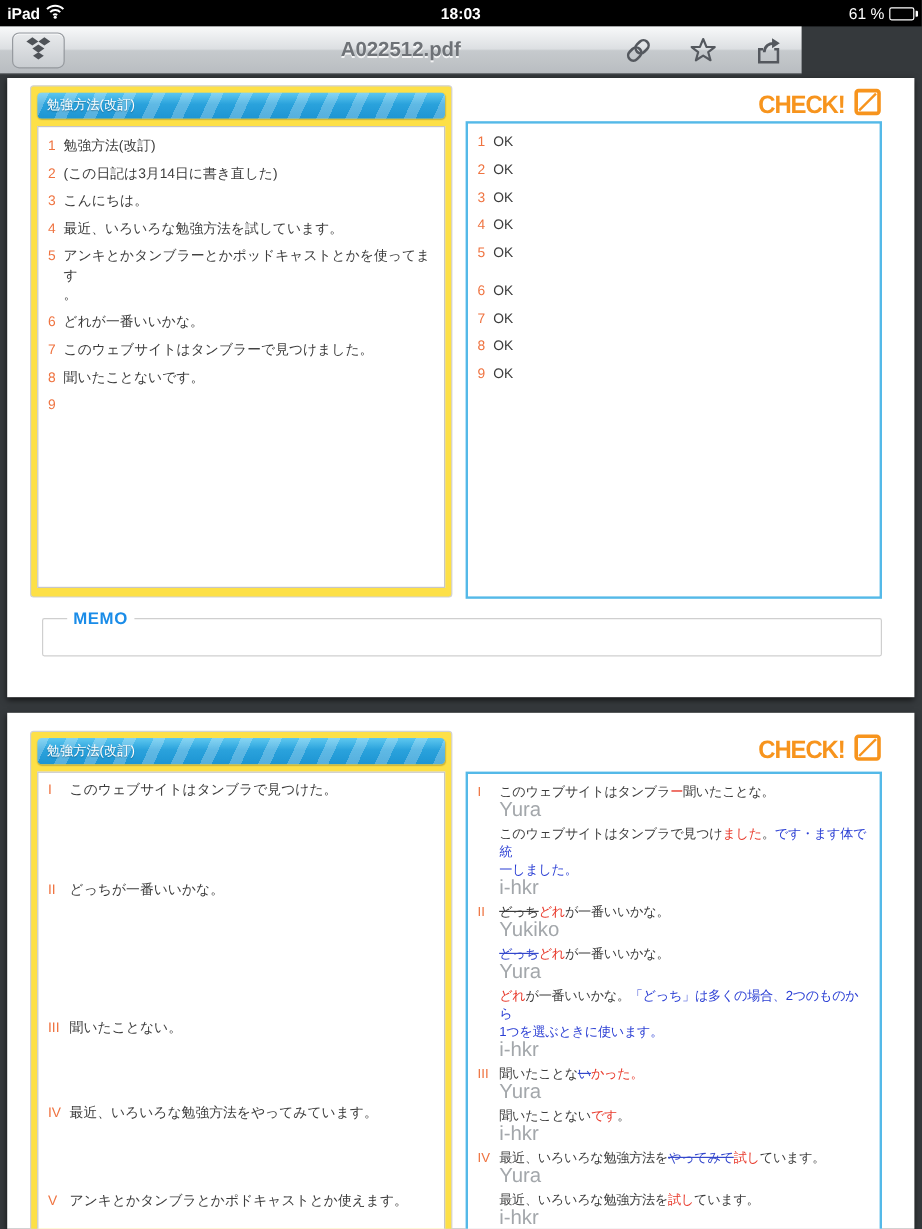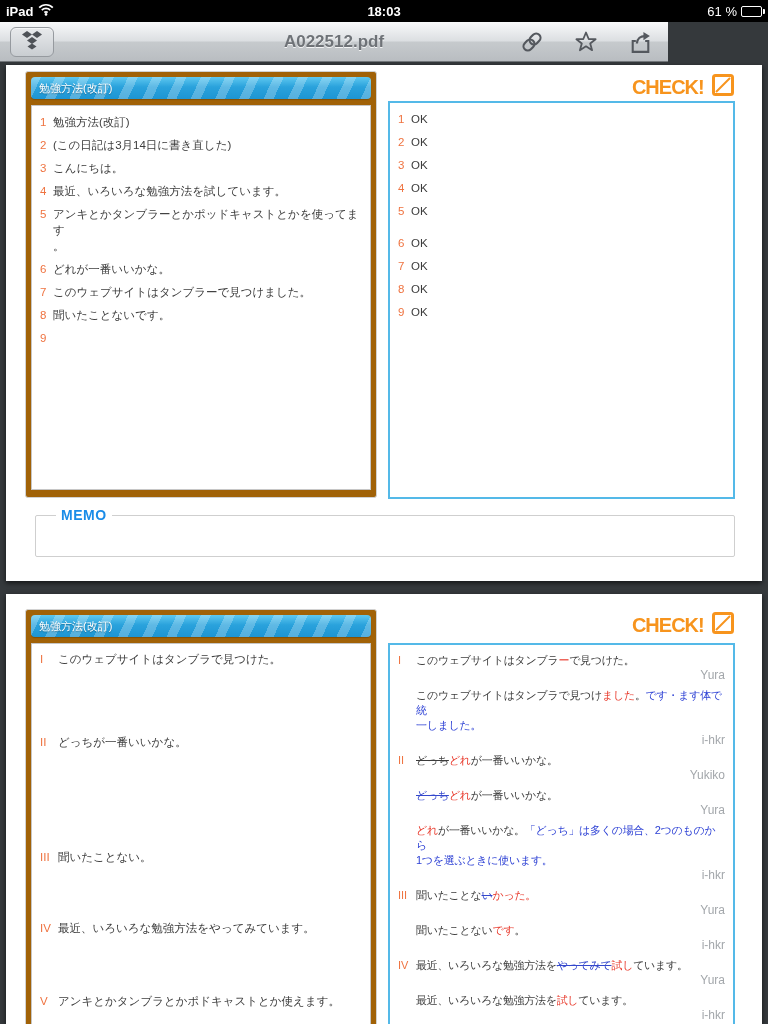--- a/index.html
+++ b/index.html
@@ -38,51 +38,51 @@
   .page2 { top:532px; height:430px; overflow:hidden; }
 
   
   .banner { position:absolute; height:22px; border-radius:4px; overflow:hidden;
     background:
       repeating-linear-gradient(115deg, rgba(255,255,255,.25) 0 9px, rgba(255,255,255,0) 9px 22px),
       linear-gradient(180deg,#5ec8f0 0%,#2aa2dc 45%,#1d95d3 100%);
     color:#fff; font-size:11px; line-height:22px; padding-left:8px;
     text-shadow:0 1px 1px rgba(0,0,0,.3); box-shadow:0 1px 1px rgba(0,0,0,.2); }
 
-  .left-outer { position:absolute; width:352px; border:1px solid #d2d2d2; border-radius:3px; background:#a16207; }
+  .left-outer { position:absolute; width:352px; border:1px solid #d2d2d2; border-radius:3px; background:#fde047; }
   .left-inner { position:absolute; left:5px; width:340px; border:1px solid #c6c6c6; background:#fff;
     padding:8px 4px 8px 8px; }
 
   .check-row { position:absolute; display:flex; align-items:center; gap:5px; }
   .check-label { color:#f7941d; font-weight:bold; font-size:21px; letter-spacing:-1px; transform:scaleX(.95); }
 
   .blue-box { position:absolute; width:347px; border:2px solid #54b9e8; background:#fff; padding:8px 8px 8px 8px; }
 
   
   .line { display:flex; margin-bottom:7px; font-size:11.5px; line-height:16px; color:#3c3c3c; }
   .line .num { min-width:13px; color:#ef7340; flex:none; }
   .line .ltext { white-space:pre-wrap; }
   .line.gap-after { margin-bottom:16px; }
 
   
-  .memo { position:absolute; left:29px; top:450px; width:700px; height:42px;
+  .memo { position:absolute; left:29px; top:450px; width:700px; height:32px;
     border:1px solid #cfcfcf; border-radius:2px; }
   .memo-legend { position:absolute; left:20px; top:-9px; background:#fff; padding:0 5px;
     color:#1a8ce8; font-weight:bold; font-size:14px; letter-spacing:.5px; }
 
   
   .item { display:flex; font-size:11.5px; line-height:15px; color:#3c3c3c; }
   .item .num { min-width:18px; color:#ef7340; flex:none; }
 
   
   .entry { display:flex; margin-bottom:7px; }
   .entry .num { min-width:18px; color:#ef7340; flex:none; font-size:11px; line-height:15px; }
   .entry-body { flex:1; }
   .entry-text { font-size:11px; line-height:15px; color:#3c3c3c; white-space:pre-wrap; letter-spacing:-0.3px; }
-  .entry-author { font-size:12px; line-height:12px; color:#a3a7ab; text-align:right; margin-top:1px; }
+  .entry-author { font-size:17px; line-height:12px; color:#a3a7ab; margin-top:1px; }
 
   .seg-red { color:#e8392b; }
   .seg-blue { color:#2b3fd4; }
   .seg-strike-blue { color:#3347cc; text-decoration:line-through; }
   .seg-strike-black { color:#3c3c3c; text-decoration:line-through; }
 </style>
 </head>
 <body>
 
 <div class="status-bar">
@@ -278,21 +278,21 @@
           <rect x="2.5" y="2.5" width="19" height="19" rx="2" fill="none" stroke="#f7941d" stroke-width="3"></rect>
           <line x1="5" y1="19" x2="19" y2="5" stroke="#f7941d" stroke-width="2"></line>
         </svg>
       </span>
     </div>
     <div class="blue-box" style="left:382px; top:49px; height:400px;">
       <div id="p2-right-list">
           <div class="entry">
             <span class="num">I</span>
             <div class="entry-body">
-              <div class="entry-text"><span>このウェブサイトはタンブラ</span><span class="seg-red">ー</span><span>で見つけた。</span></div>
+              <div class="entry-text"><span>このウェブサイトはタンブラ</span><span class="seg-red">ー</span><span>聞いたことな。</span></div>
               <div class="entry-author">Yura</div>
             </div>
           </div>
           <div class="entry">
             <span class="num"></span>
             <div class="entry-body">
               <div class="entry-text"><span>このウェブサイトはタンブラで見つけ</span><span class="seg-red">ました</span><span>。</span><span class="seg-blue">です・ます体で統
 一しました。</span></div>
               <div class="entry-author">i-hkr</div>
             </div>

